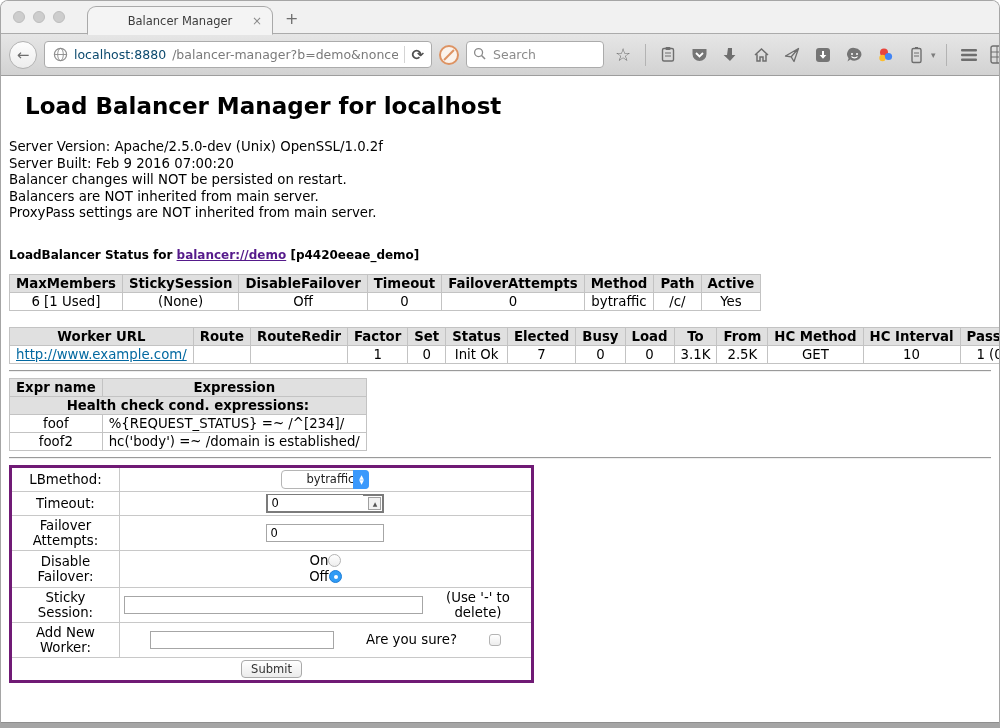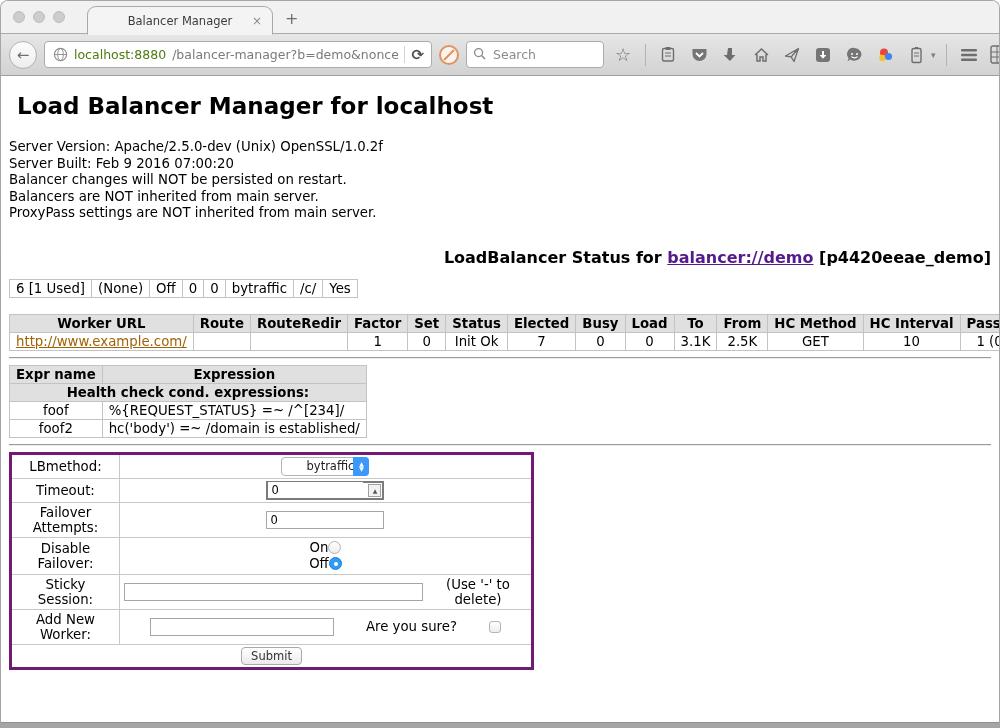--- a/index.html
+++ b/index.html
@@ -33,44 +33,44 @@
   }
   .circle-btn {
     width:28px; height:28px; border-radius:50%; background:linear-gradient(#fdfdfd,#ededed);
     border:1px solid #b2b2b2; display:flex; align-items:center; justify-content:center;
     color:#6d6d6d; font-size:15px; flex:0 0 auto;
   }
   .urlbar {
     width:388px; height:27px; background:#fff; border:1px solid #ababab; border-radius:4px;
     display:flex; align-items:center; padding:0 7px; gap:6px; flex:0 0 auto; overflow:hidden;
   }
-  .urlbar .host { font-size:12.5px; color:#4d7c0f; white-space:nowrap; }
+  .urlbar .host { font-size:12.5px; color:#0c4a6e; white-space:nowrap; }
   .urlbar .rest { font-size:12.5px; color:#7a7a7a; white-space:nowrap; overflow:hidden; flex:1; }
   .urlbar .vline { width:1px; height:17px; background:#d4d4d4; }
   .reload { font-size:15px; color:#4f4f4f; font-weight:bold; }
   .blockicon { width:20px; height:20px; border-radius:50%; border:2px solid #dd9363; position:relative; flex:0 0 auto; background:#fbf3ec; }
   .blockicon::after { content:""; position:absolute; left:1px; top:7px; width:14px; height:2px; background:#dd9363; transform:rotate(-45deg); }
   .searchbar {
     width:138px; height:27px; background:#fff; border:1px solid #ababab; border-radius:4px;
     display:flex; align-items:center; padding:0 6px; gap:5px; flex:0 0 auto;
   }
   .searchbar input { border:none; outline:none; width:90px; font-size:12.5px; color:#a16207; font-family:"DejaVu Sans",sans-serif; background:transparent; }
   .searchbar input::placeholder { color:#8b8b8b; }
   .tbicon { width:24px; height:24px; display:flex; align-items:center; justify-content:center; flex:0 0 auto; color:#6e6e6e; }
   .tbicon svg { display:block; }
   .sep { width:1px; height:22px; background:#b3b3b3; margin:0 3px; flex:0 0 auto; }
   .caret { font-size:9px; color:#7d7d7d; margin-left:-4px; }
 
   
   .content { flex:1; background:#fff; padding:0 8px; overflow:hidden; position:relative; font-size:13.3px; color:#000; }
-  h1.pagetitle { font-size:23px; margin:17px 8px 20px; font-weight:bold; }
+  h1.pagetitle { font-size:23px; margin:17px 16px 20px; font-weight:bold; }
   .infoline { line-height:16.6px; margin:0; }
-  h3.section { font-size:16px; font-weight:bold; margin:26px 0 12px;text-align:right; }
+  h3.section { font-size:12px; font-weight:bold; margin:26px 0 12px; }
   h3.section a { color:#551a8b; text-decoration:underline; }
-  a.worker-link { color:#a16207; }
+  a.worker-link { color:#0369a1; }
 
   table.data { border-collapse:collapse; font-size:13.3px; border:1px solid #8e8e8e; }
   table.data th, table.data td { border:1px solid #c3c3c3; padding:1px 6px; text-align:center; white-space:nowrap; }
   table.data th { background:#e0e0e0; font-weight:bold; }
   table.balancer { margin-top:0; }
   table.worker { margin-top:16px; width:962px; }
   table.worker td.urlcell { text-align:left; }
   table.health { width:318px; }
   table.health td.exprcell { text-align:left; }
 
@@ -242,20 +242,30 @@
     <p class="infoline">Server Version: Apache/2.5.0-dev (Unix) OpenSSL/1.0.2f</p>
     <p class="infoline">Server Built: Feb 9 2016 07:00:20</p>
     <p class="infoline">Balancer changes will NOT be persisted on restart.</p>
     <p class="infoline">Balancers are NOT inherited from main server.</p>
     <p class="infoline">ProxyPass settings are NOT inherited from main server.</p>
 
     <h3 class="section"><span>LoadBalancer Status for </span><a href="#">balancer://demo</a><span> [p4420eeae_demo]</span></h3>
 
     <table class="data balancer">
       <tbody>
+          <tr>
+        <th>MaxMembers</th>
+        <th>StickySession</th>
+        <th>DisableFailover</th>
+        <th>Timeout</th>
+        <th>FailoverAttempts</th>
+        <th>Method</th>
+        <th>Path</th>
+        <th>Active</th>
+      </tr>
       <tr>
         <td>6 [1 Used]</td>
         <td>(None)</td>
         <td>Off</td>
         <td>0</td>
         <td>0</td>
         <td>bytraffic</td>
         <td>/c/</td>
         <td>Yes</td>
       </tr>

